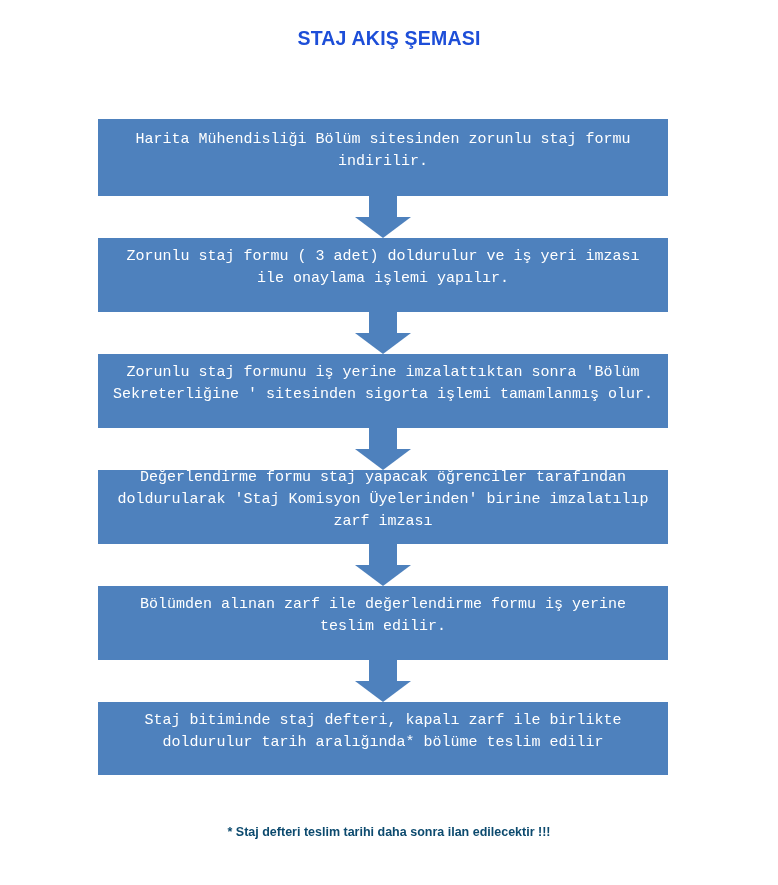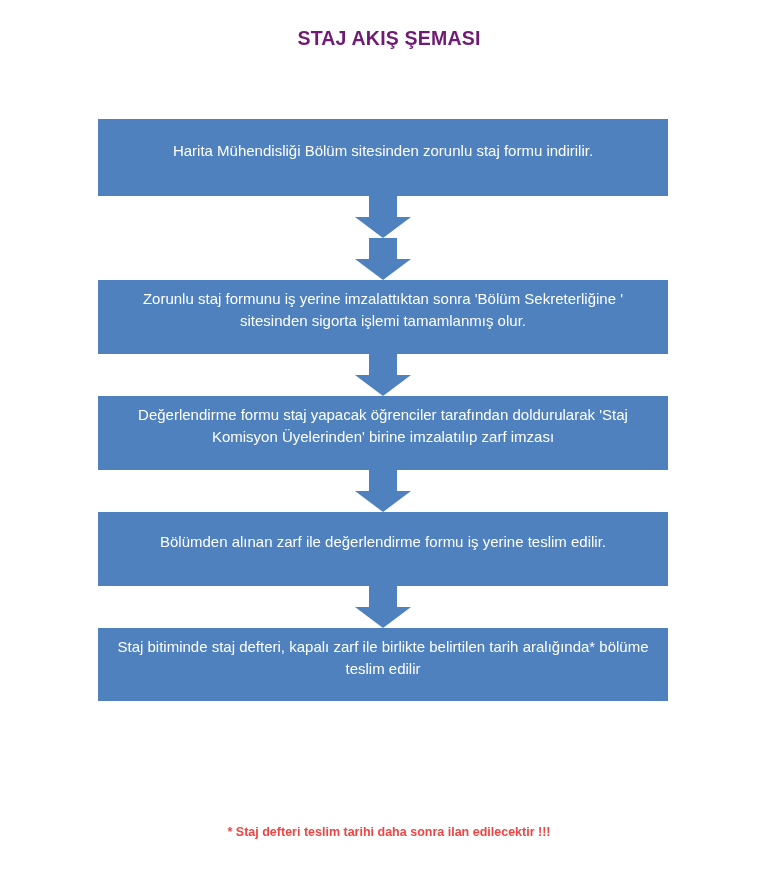--- a/index.html
+++ b/index.html
@@ -27,21 +27,21 @@
 
   
   #chart-title {
     position: absolute;
     left: 0;
     top: 25px;
     width: 778px;
     text-align: center;
     font-size: 19.5px;
     font-weight: bold;
-    color: #701a75;
+    color: #1d4ed8;
     letter-spacing: 0.2px;
     line-height: 26px;
     white-space: nowrap;
   }
 
   
   #flow-steps {
     position: absolute;
     left: 98px;
     top: 119px;
@@ -55,20 +55,21 @@
 
   .step-box {
     position: relative;
     width: 570px;
     box-sizing: border-box;
     background: #4E81BD;
     display: flex;
     align-items: center;
     justify-content: center;
     padding: 4px 14px 18px 14px;
+    font-family: Liberation Mono, monospace;
   }
 
   .step-box-text {
     color: #ffffff;
     font-size: 15px;
     line-height: 22px;
     text-align: center;
     font-weight: normal;
     white-space: pre-line;
   }
@@ -112,21 +113,21 @@
 
   
   #chart-footnote {
     position: absolute;
     left: 0;
     top: 823px;
     width: 778px;
     text-align: center;
     font-size: 12.5px;
     font-weight: bold;
-    color: #ef4444;
+    color: #0c4a6e;
     line-height: 18px;
     white-space: nowrap;
   }
 </style>
 </head>
 <body>
 
 <div id="flowchart-page">
 
   <div id="chart-title">STAJ AKIŞ ŞEMASI</div>
@@ -139,20 +140,25 @@
       </div>
     </div>
 
     <div class="step-arrow">
       <div class="arrow-glyph">
         <div class="arrow-shaft"></div>
         <div class="arrow-head"></div>
       </div>
     </div>
 
+    <div class="flow-step">
+      <div class="step-box h-74">
+        <div class="step-box-text">Zorunlu staj formu ( 3 adet)  doldurulur ve iş yeri imzası ile onaylama işlemi yapılır.</div>
+      </div>
+    </div>
 
     <div class="step-arrow">
       <div class="arrow-glyph">
         <div class="arrow-shaft"></div>
         <div class="arrow-head"></div>
       </div>
     </div>
 
     <div class="flow-step">
       <div class="step-box h-74">
@@ -188,21 +194,21 @@
 
     <div class="step-arrow">
       <div class="arrow-glyph">
         <div class="arrow-shaft"></div>
         <div class="arrow-head"></div>
       </div>
     </div>
 
     <div class="flow-step">
       <div class="step-box h-73">
-        <div class="step-box-text">Staj bitiminde staj defteri, kapalı zarf ile birlikte belirtilen tarih aralığında* bölüme teslim edilir</div>
+        <div class="step-box-text">Staj bitiminde staj defteri, kapalı zarf ile birlikte doldurulur tarih aralığında* bölüme teslim edilir</div>
       </div>
     </div>
 
   </div>
 
   <div id="chart-footnote">* Staj defteri teslim tarihi daha sonra ilan edilecektir !!!</div>
 
 </div>
 
 </body></html>

